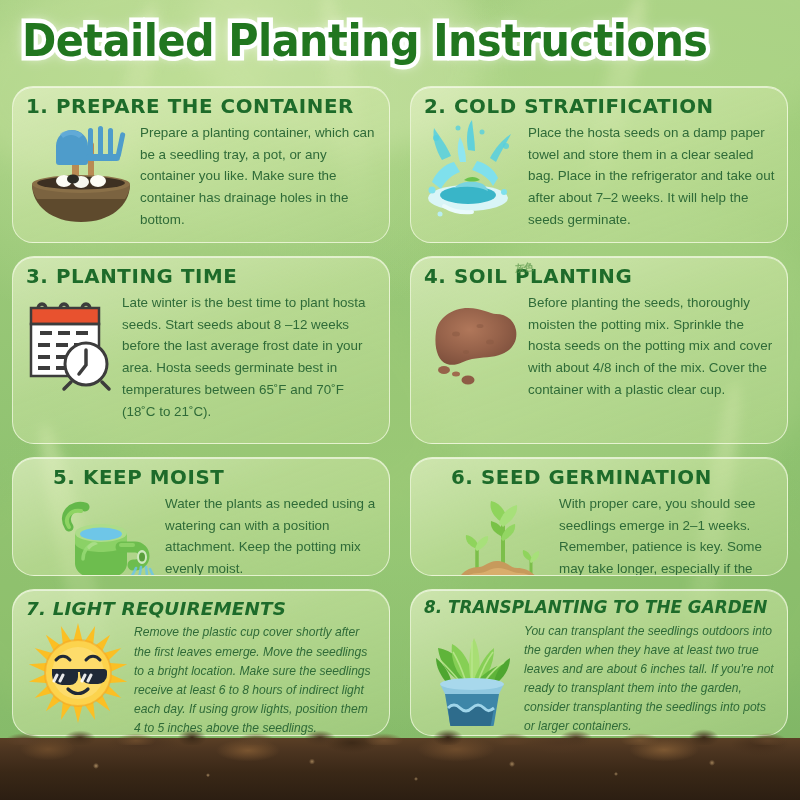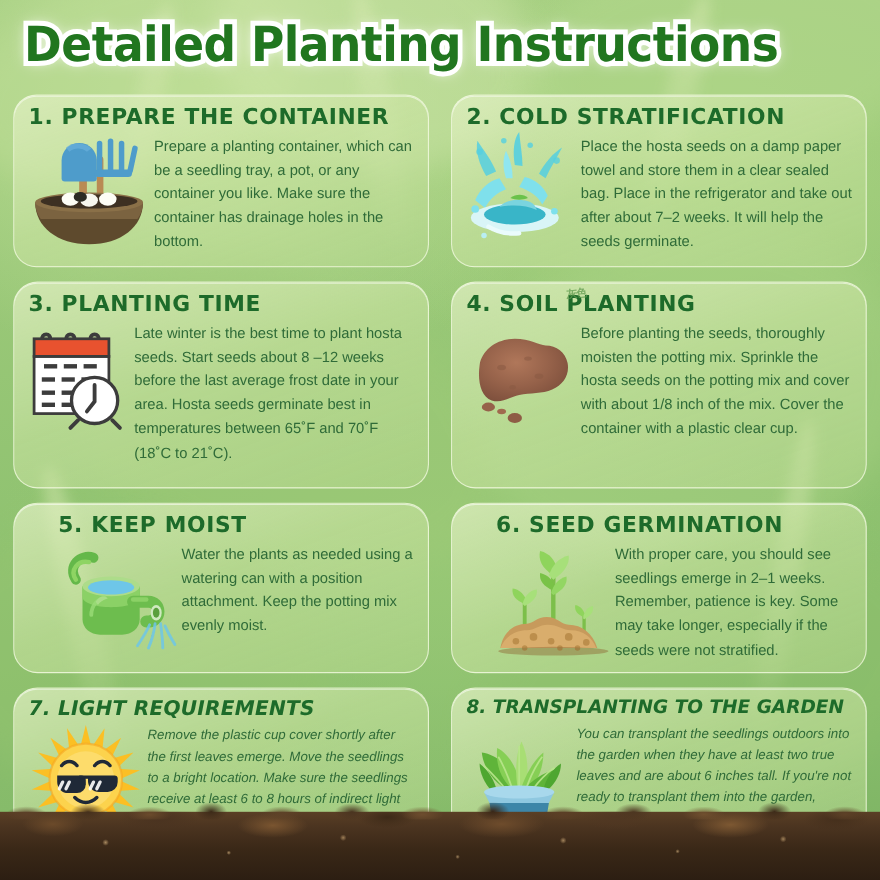--- a/index.html
+++ b/index.html
@@ -90,21 +90,21 @@
   }
   .card{
     position:relative; border-radius:22px; overflow:hidden;
     background:linear-gradient(160deg, rgba(226,240,196,.72) 0%, rgba(205,229,165,.56) 45%, rgba(186,218,146,.48) 100%);
     border:1px solid rgba(243,250,226,.75);
     box-shadow:inset 0 1px 0 rgba(255,255,255,.55);
     padding:9px 12px 9px 13px;
   }
   .r1 .card{ height:157px;border-radius:21px; }
   .r2 .card{ height:188px; }
-  .r3 .card{ height:155px;padding-left:40px; }
+  .r3 .card{ height:119px;padding-left:40px; }
   .r4 .card{ height:147px;font-style:italic; }
 
   .card-title{
     font-family:"DejaVu Sans", sans-serif;
     font-weight:bold; color:#1d6b2a; white-space:nowrap;
     font-size:20px; letter-spacing:.6px; line-height:1.05;
     margin-bottom:3px; transform:scaleX(.99); transform-origin:left center;
   }
   .card.t-small .card-title{ font-size:18.5px; letter-spacing:.2px; }
   .card.t-xsmall .card-title{ font-size:17px; letter-spacing:0px; }
@@ -277,21 +277,21 @@
             <ellipse cx="32" cy="44" rx="4" ry="2.5"></ellipse>
             <ellipse cx="56" cy="36" rx="3.5" ry="2"></ellipse>
             <ellipse cx="66" cy="52" rx="4" ry="2.5"></ellipse>
             <ellipse cx="42" cy="62" rx="3" ry="2"></ellipse>
           </g>
           <ellipse cx="20" cy="80" rx="6" ry="4" fill="#96624a"></ellipse>
           <ellipse cx="32" cy="84" rx="4" ry="2.5" fill="#a06a4e"></ellipse>
           <ellipse cx="44" cy="90" rx="6.5" ry="4.5" fill="#8e5c45"></ellipse>
         </svg>
       </div>
-      <div class="card-text">Before planting the seeds, thoroughly moisten the potting mix. Sprinkle the hosta seeds on the potting mix and cover with about 1/8 inch of the mix. Cover the container with a plastic clear cup.</div>
+      <div class="card-text">Before planting the seeds, thoroughly moisten the potting mix. Sprinkle the hosta seeds on the potting mix and cover with about 4/8 inch of the mix. Cover the container with a plastic clear cup.</div>
     </div>
   </div>
   </div>
 
   <div class="r3" style="display:contents">
   <div class="card">
     <div class="card-title">5. KEEP MOIST</div>
     <div class="card-body">
       <div class="icon-slot">
         <svg class="ic" width="108" height="110" viewBox="0 0 108 110">

